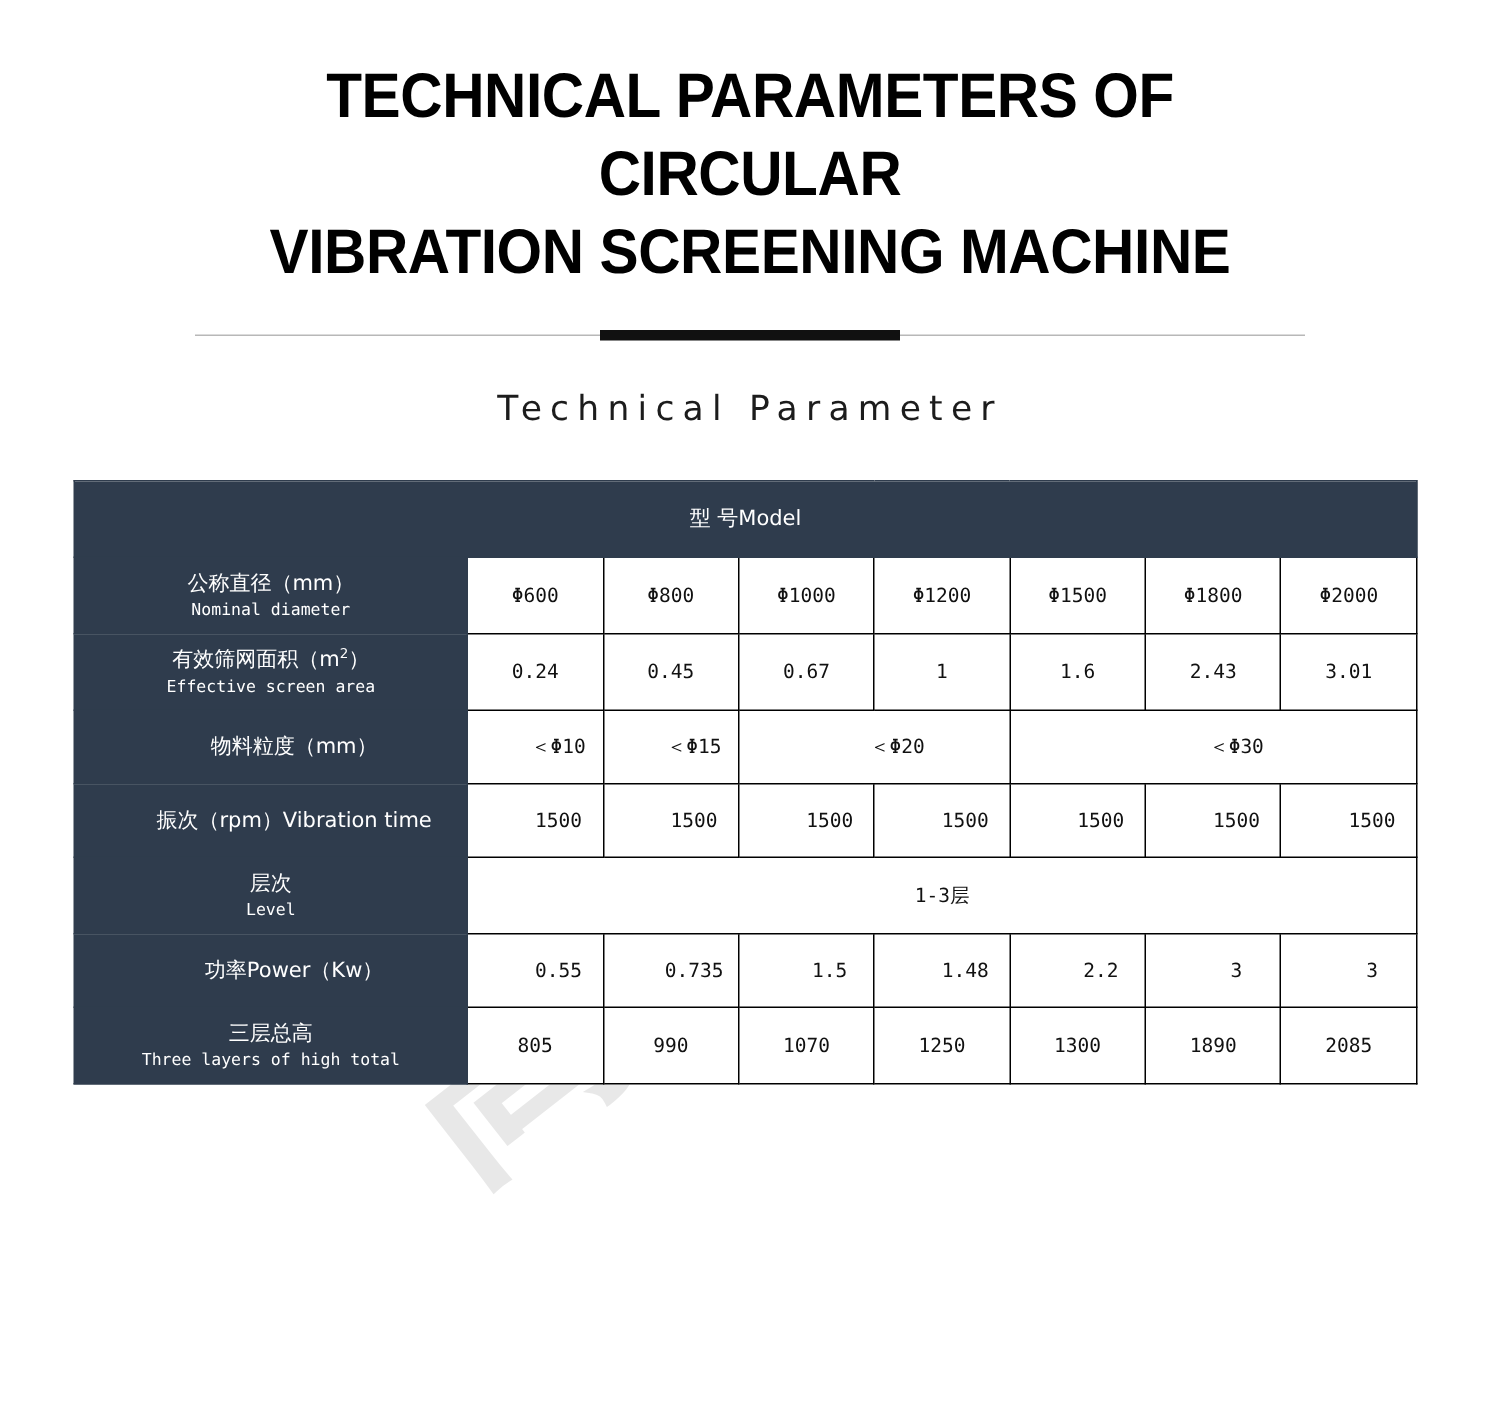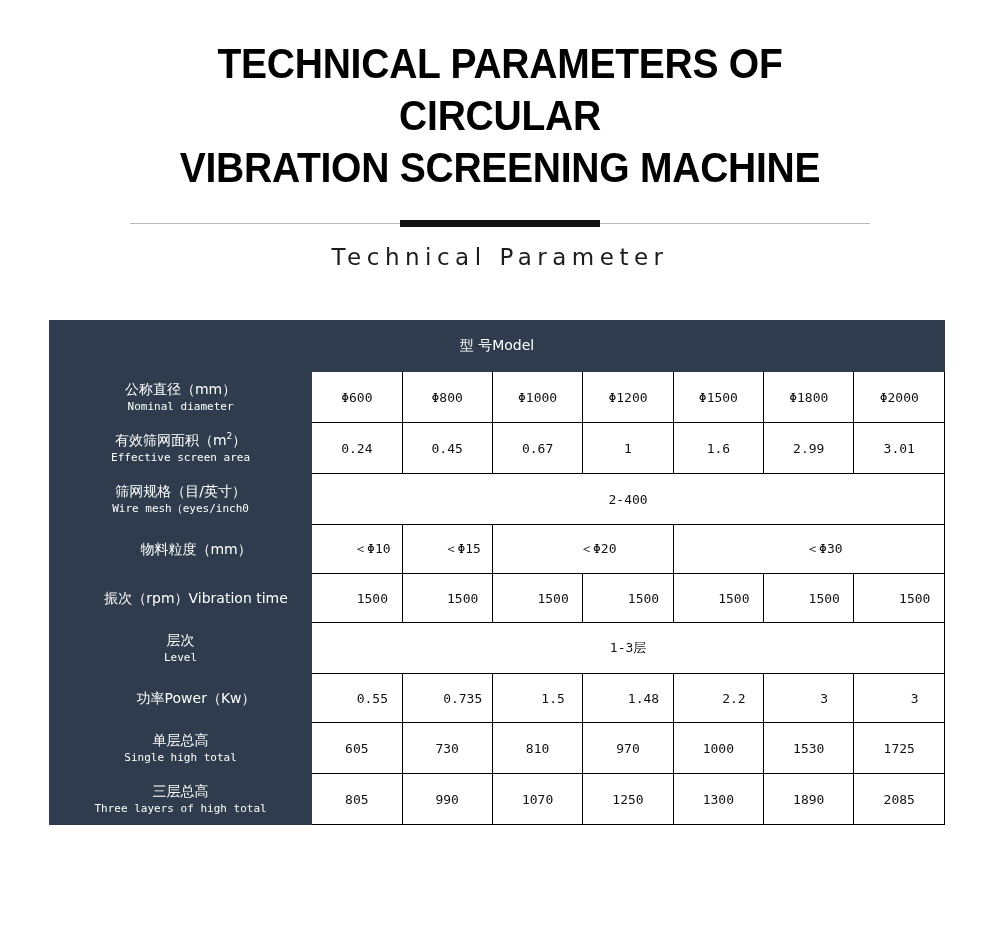--- a/index.html
+++ b/index.html
@@ -49,21 +49,21 @@
   .divider-center {
     position: absolute;
     left: 50%;
     transform: translateX(-50%);
     top: 0px;
     width: 200px;
     height: 7px;
     background: #111111;
   }
   .subtitle {
-    margin-top: 16px;
+    margin-top: 32px;
     font-family: "DejaVu Sans", sans-serif;
     font-size: 23px;
     letter-spacing: 5.5px;
     color: #1c1c1c;
   }
 
   
   .watermark {
     position: absolute;
     left: 150px;
@@ -202,29 +202,22 @@
         <tr class="r-2line">
           <td class="hdr label">
             <span class="cn">有效筛网面积（m<span class="sup">2</span>）</span>
             <span class="en">Effective screen area</span>
           </td>
           <td class="val">0.24</td>
           <td class="val">0.45</td>
           <td class="val">0.67</td>
           <td class="val">1</td>
           <td class="val">1.6</td>
-          <td class="val">2.99</td>
+          <td class="val">2.43</td>
           <td class="val">3.01</td>
-        </tr>
-        <tr class="r-2line">
-          <td class="hdr label">
-            <span class="cn">筛网规格（目/英寸）</span>
-            <span class="en">Wire mesh（eyes/inch0</span>
-          </td>
-          <td class="val" colspan="7">2-400</td>
         </tr>
         <tr class="r-1line">
           <td class="hdr label"><span class="inline-lbl">物料粒度（mm）</span></td>
           <td class="val">＜Φ10</td>
           <td class="val">＜Φ15</td>
           <td class="val" colspan="2">＜Φ20</td>
           <td class="val" colspan="3">＜Φ30</td>
         </tr>
         <tr class="r-1line">
           <td class="hdr label"><span class="inline-lbl">振次（rpm）Vibration time</span></td>
@@ -248,33 +241,20 @@
           <td class="val">0.55</td>
           <td class="val">0.735</td>
           <td class="val">1.5</td>
           <td class="val">1.48</td>
           <td class="val">2.2</td>
           <td class="val">3</td>
           <td class="val">3</td>
         </tr>
         <tr class="r-2line">
           <td class="hdr label">
-            <span class="cn">单层总高</span>
-            <span class="en">Single  high total</span>
-          </td>
-          <td class="val">605</td>
-          <td class="val">730</td>
-          <td class="val">810</td>
-          <td class="val">970</td>
-          <td class="val">1000</td>
-          <td class="val">1530</td>
-          <td class="val">1725</td>
-        </tr>
-        <tr class="r-2line">
-          <td class="hdr label">
             <span class="cn">三层总高</span>
             <span class="en">Three layers of high total</span>
           </td>
           <td class="val">805</td>
           <td class="val">990</td>
           <td class="val">1070</td>
           <td class="val">1250</td>
           <td class="val">1300</td>
           <td class="val">1890</td>
           <td class="val">2085</td>

